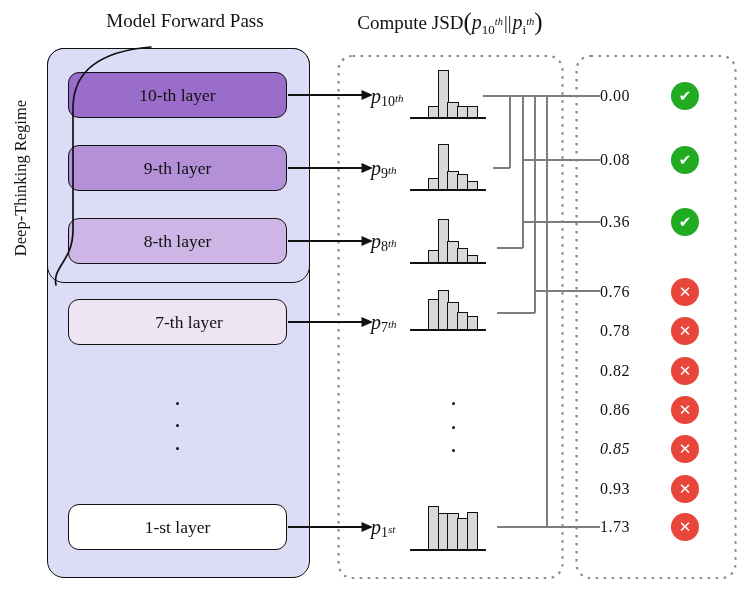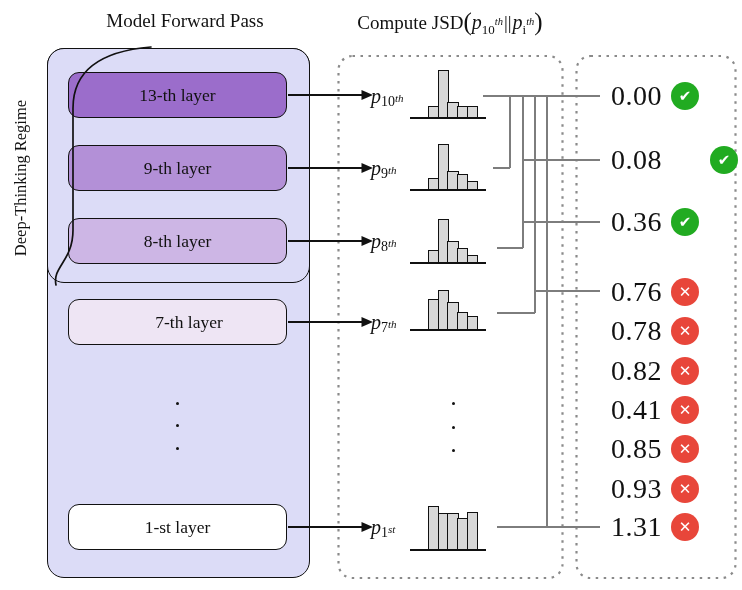--- a/index.html
+++ b/index.html
@@ -33,21 +33,21 @@
   }
   .dist-label .msub{font-size:14px;font-style:normal;vertical-align:-5px;line-height:0;position:relative;top:6px;}
   .dist-label .msubsup{font-size:11px;font-style:italic;position:relative;top:-4px;}
   .hist{position:absolute;left:428px;width:56px;display:flex;align-items:flex-end;}
   .hist .bar{
     width:11.2px;background:#d8d8d8;border:1.5px solid #111;box-sizing:border-box;margin-left:-1.5px;
   }
   .hist .bar:first-child{margin-left:0;}
   .hist-base{position:absolute;left:410px;width:76px;height:1.7px;background:#111;}
   .result-row{position:absolute;left:600px;height:28px;display:flex;align-items:center;}
-  .result-value{width:62px;text-align:right;font-size:28px;letter-spacing:0.5px;}
+  .result-value{width:62px;text-align:left;font-size:16px;letter-spacing:0.5px;}
   .result-icon{
     width:28px;height:28px;border-radius:50%;margin-left:9px;
     display:flex;align-items:center;justify-content:center;
     color:#fff;font-family:"DejaVu Sans", sans-serif;font-weight:bold;font-size:15px;
   }
   .mid-title-part{font-size:19px;}
   .mid-title-paren{font-size:25px;font-weight:400;position:relative;top:1px;}
   .mid-title-math{font-style:italic;font-size:20px;}
   .mid-title-sub{font-size:13px;font-style:normal;position:relative;top:5px;}
   .mid-title-subsup{font-size:10.5px;font-style:italic;position:relative;top:-4px;}
@@ -63,21 +63,21 @@
   <div class="col-title" style="left:333px;top:7px;width:234px;">
     <span class="mid-title-part">Compute JSD</span><span class="mid-title-paren">(</span><span class="mid-title-math"><span>p</span><span class="mid-title-sub">10</span><span class="mid-title-subsup">th</span></span><span class="mid-title-div">||</span><span class="mid-title-math"><span>p</span><span class="mid-title-sub">i</span><span class="mid-title-subsup">th</span></span><span class="mid-title-paren">)</span>
   </div>
 
 
   <div class="main-box"></div>
   <div class="sub-box"></div>
 
   <div id="layer-container">
       <div class="layer" style="top: 72px; background: rgb(155, 109, 203);">
-        <span>13-th layer</span>
+        <span>10-th layer</span>
       </div>
       <div class="layer" style="top: 145px; background: rgb(179, 144, 215); text-align: right;">
         <span>9-th layer</span>
       </div>
       <div class="layer" style="top: 218px; background: rgb(205, 182, 229);">
         <span>8-th layer</span>
       </div>
       <div class="layer" style="top: 299px; background: rgb(238, 229, 244); padding-left: 23px;">
         <span>7-th layer</span>
       </div>
@@ -183,50 +183,50 @@
         <div class="bar" style="height: 38px;"></div>
       </div>
       <div class="hist-base" style="top: 549.2px;"></div>
     </div>
 
   <div id="result-container">
       <div class="result-row" style="top: 82px;">
         <span class="result-value">0.00</span>
         <div class="result-icon" style="background: rgb(33, 171, 33);">✔</div>
       </div>
-      <div class="result-row" style="top: 146px; gap: 39px;">
+      <div class="result-row" style="top: 146px;">
         <span class="result-value">0.08</span>
         <div class="result-icon" style="background: rgb(33, 171, 33);">✔</div>
       </div>
       <div class="result-row" style="top: 208px;">
         <span class="result-value">0.36</span>
         <div class="result-icon" style="background: rgb(33, 171, 33);">✔</div>
       </div>
       <div class="result-row" style="top: 278px;">
         <span class="result-value">0.76</span>
         <div class="result-icon" style="background: rgb(232, 70, 58);">✕</div>
       </div>
       <div class="result-row" style="top: 317px;">
         <span class="result-value">0.78</span>
         <div class="result-icon" style="background: rgb(232, 70, 58);">✕</div>
       </div>
       <div class="result-row" style="top: 357px;">
         <span class="result-value">0.82</span>
         <div class="result-icon" style="background: rgb(232, 70, 58);">✕</div>
       </div>
       <div class="result-row" style="top: 396px;">
-        <span class="result-value">0.41</span>
-        <div class="result-icon" style="background: rgb(232, 70, 58);">✕</div>
-      </div>
-      <div class="result-row" style="top: 435px;">
+        <span class="result-value">0.86</span>
+        <div class="result-icon" style="background: rgb(232, 70, 58);">✕</div>
+      </div>
+      <div class="result-row" style="top: 435px; font-style: italic;">
         <span class="result-value">0.85</span>
         <div class="result-icon" style="background: rgb(232, 70, 58);">✕</div>
       </div>
       <div class="result-row" style="top: 475px;">
         <span class="result-value">0.93</span>
         <div class="result-icon" style="background: rgb(232, 70, 58);">✕</div>
       </div>
       <div class="result-row" style="top: 513px;">
-        <span class="result-value">1.31</span>
+        <span class="result-value">1.73</span>
         <div class="result-icon" style="background: rgb(232, 70, 58);">✕</div>
       </div>
     </div>
 </div>
 
 </body></html>

